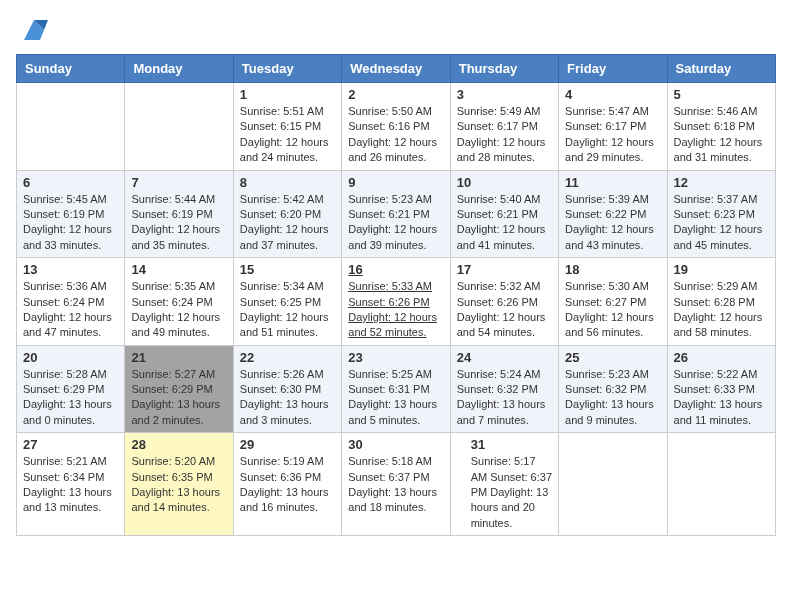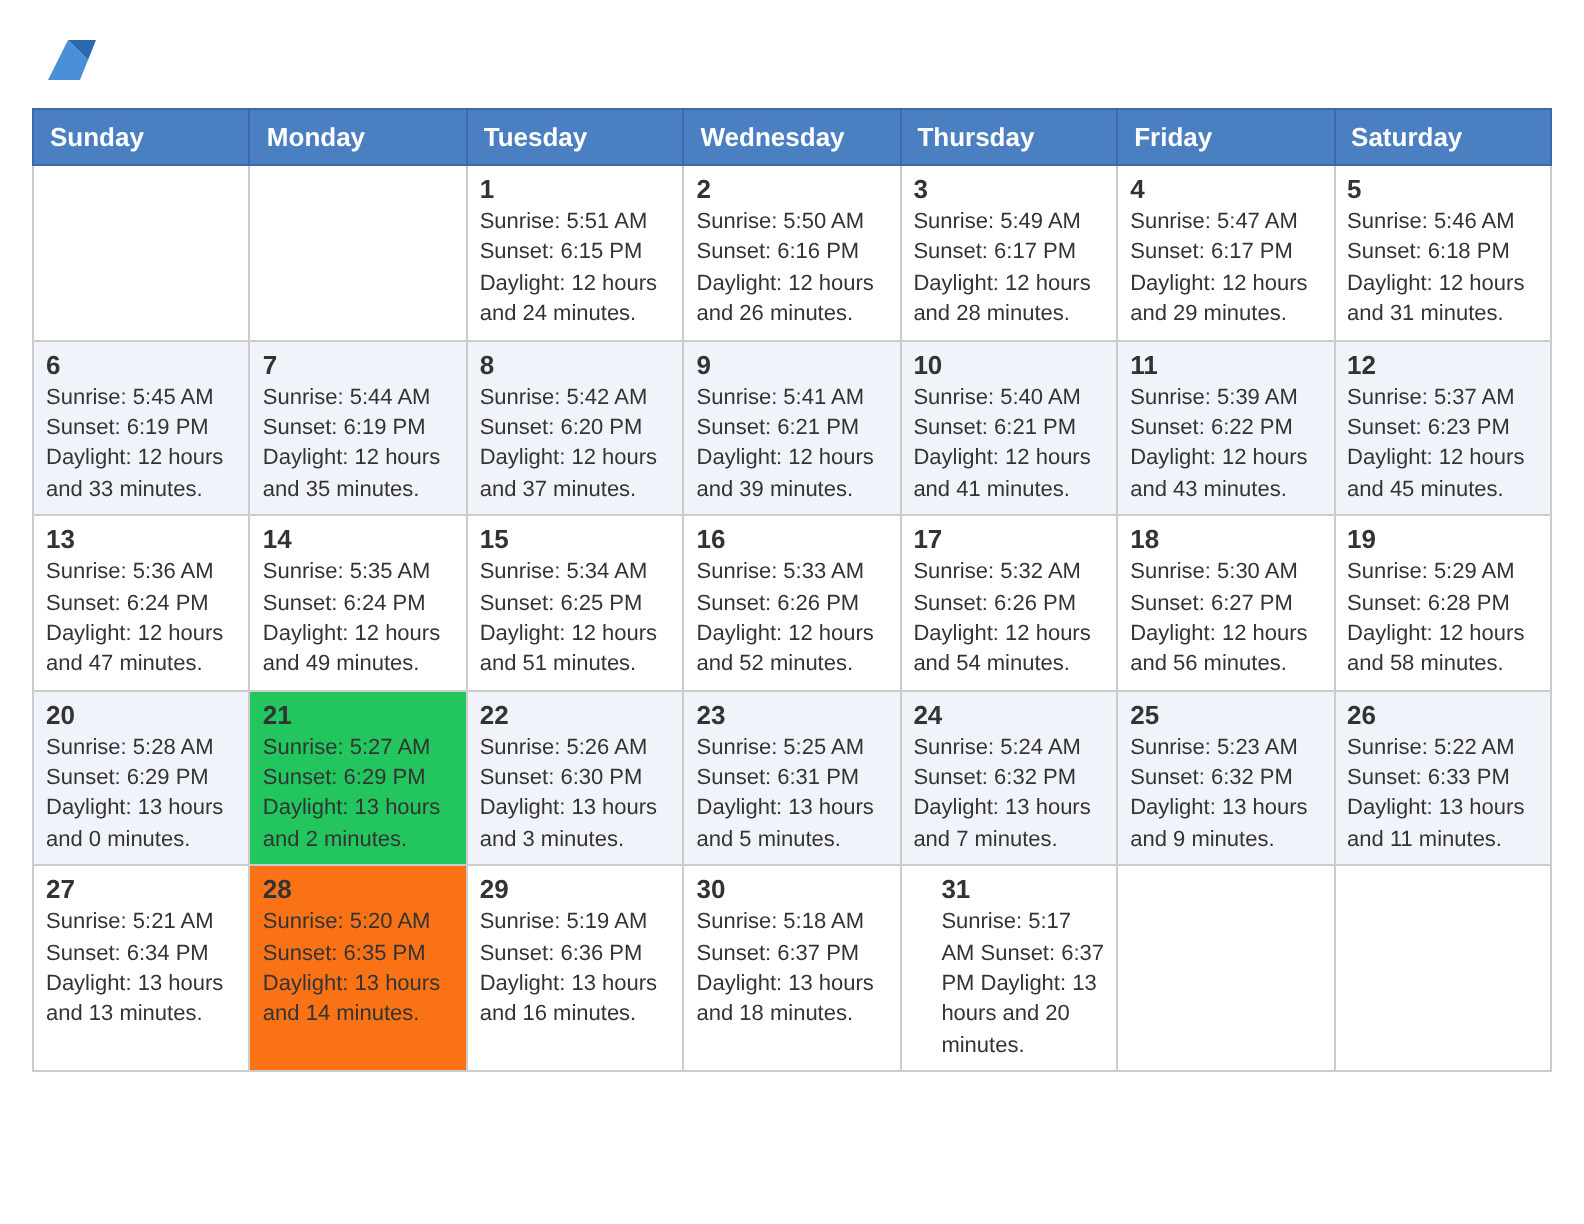--- a/index.html
+++ b/index.html
@@ -170,21 +170,21 @@
 Daylight: 12 hours and 35 minutes.</div>
         </td>
         <td style="background: rgb(240, 244, 250);">
           <span class="day-num">8</span>
           <div class="day-info">Sunrise: 5:42 AM
 Sunset: 6:20 PM
 Daylight: 12 hours and 37 minutes.</div>
         </td>
         <td style="background: rgb(240, 244, 250);">
           <span class="day-num">9</span>
-          <div class="day-info">Sunrise: 5:41 AM
+          <div class="day-info">Sunrise: 5:23 AM
 Sunset: 6:21 PM
 Daylight: 12 hours and 39 minutes.</div>
         </td>
         <td style="background: rgb(240, 244, 250);">
           <span class="day-num">10</span>
           <div class="day-info">Sunrise: 5:40 AM
 Sunset: 6:21 PM
 Daylight: 12 hours and 41 minutes.</div>
         </td>
         <td style="background: rgb(240, 244, 250);">
@@ -212,21 +212,21 @@
           <div class="day-info">Sunrise: 5:35 AM
 Sunset: 6:24 PM
 Daylight: 12 hours and 49 minutes.</div>
         </td>
         <td style="background: rgb(255, 255, 255);">
           <span class="day-num">15</span>
           <div class="day-info">Sunrise: 5:34 AM
 Sunset: 6:25 PM
 Daylight: 12 hours and 51 minutes.</div>
         </td>
-        <td style="background: rgb(255, 255, 255);">
+        <td style="background: rgb(255, 255, 255); text-decoration: underline;">
           <span class="day-num">16</span>
           <div class="day-info">Sunrise: 5:33 AM
 Sunset: 6:26 PM
 Daylight: 12 hours and 52 minutes.</div>
         </td>
         <td style="background: rgb(255, 255, 255);">
           <span class="day-num">17</span>
           <div class="day-info">Sunrise: 5:32 AM
 Sunset: 6:26 PM
 Daylight: 12 hours and 54 minutes.</div>
@@ -244,21 +244,21 @@
 Daylight: 12 hours and 58 minutes.</div>
         </td>
       </tr>
       <tr>
         <td style="background: rgb(240, 244, 250);">
           <span class="day-num">20</span>
           <div class="day-info">Sunrise: 5:28 AM
 Sunset: 6:29 PM
 Daylight: 13 hours and 0 minutes.</div>
         </td>
-        <td style="background: #22c55e;">
+        <td style="background: #a3a3a3;">
           <span class="day-num">21</span>
           <div class="day-info">Sunrise: 5:27 AM
 Sunset: 6:29 PM
 Daylight: 13 hours and 2 minutes.</div>
         </td>
         <td style="background: rgb(240, 244, 250); margin-top: 21px;">
           <span class="day-num">22</span>
           <div class="day-info">Sunrise: 5:26 AM
 Sunset: 6:30 PM
 Daylight: 13 hours and 3 minutes.</div>
@@ -288,21 +288,21 @@
 Daylight: 13 hours and 11 minutes.</div>
         </td>
       </tr>
       <tr>
         <td style="background: rgb(255, 255, 255);">
           <span class="day-num">27</span>
           <div class="day-info">Sunrise: 5:21 AM
 Sunset: 6:34 PM
 Daylight: 13 hours and 13 minutes.</div>
         </td>
-        <td style="background: #f97316;">
+        <td style="background: #fef9c3;">
           <span class="day-num">28</span>
           <div class="day-info">Sunrise: 5:20 AM
 Sunset: 6:35 PM
 Daylight: 13 hours and 14 minutes.</div>
         </td>
         <td style="background: rgb(255, 255, 255);">
           <span class="day-num">29</span>
           <div class="day-info">Sunrise: 5:19 AM
 Sunset: 6:36 PM
 Daylight: 13 hours and 16 minutes.</div>

